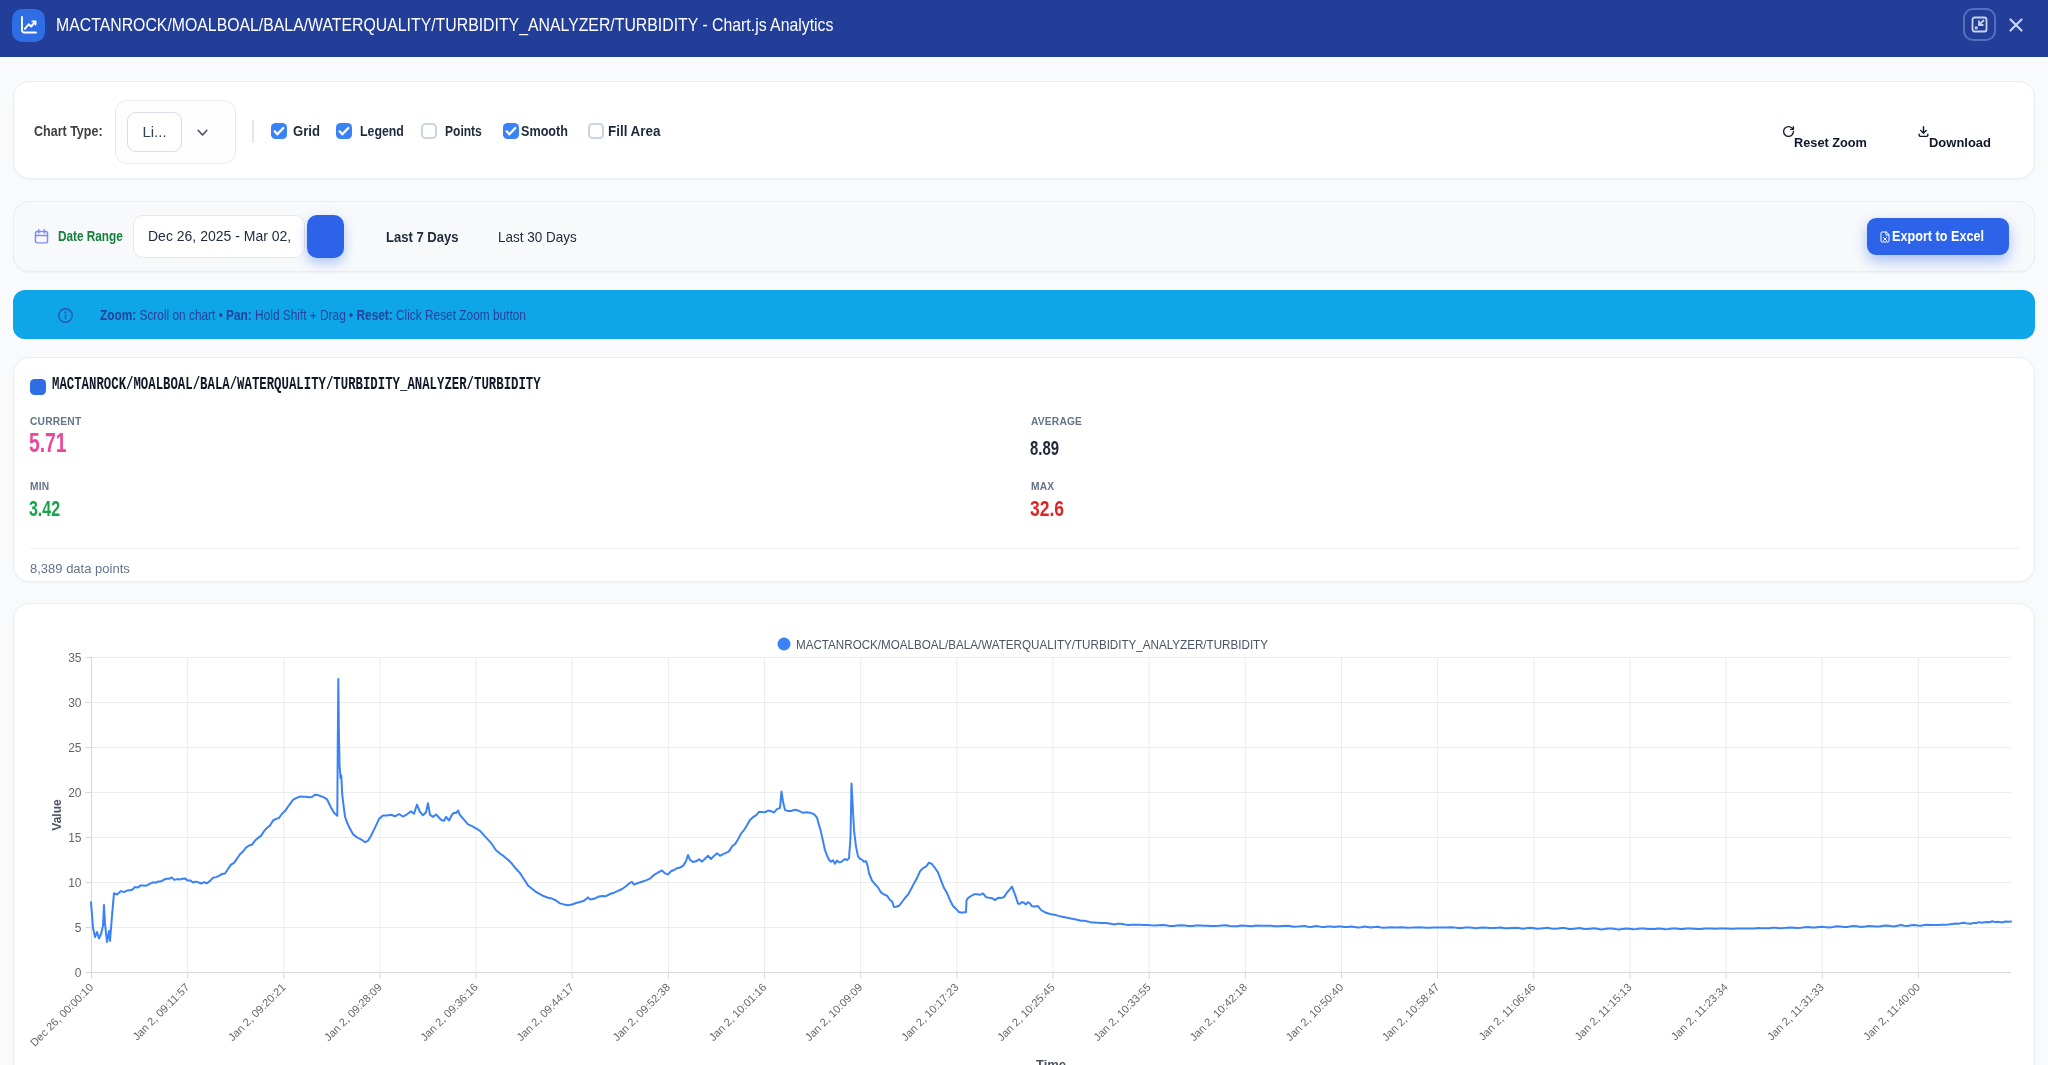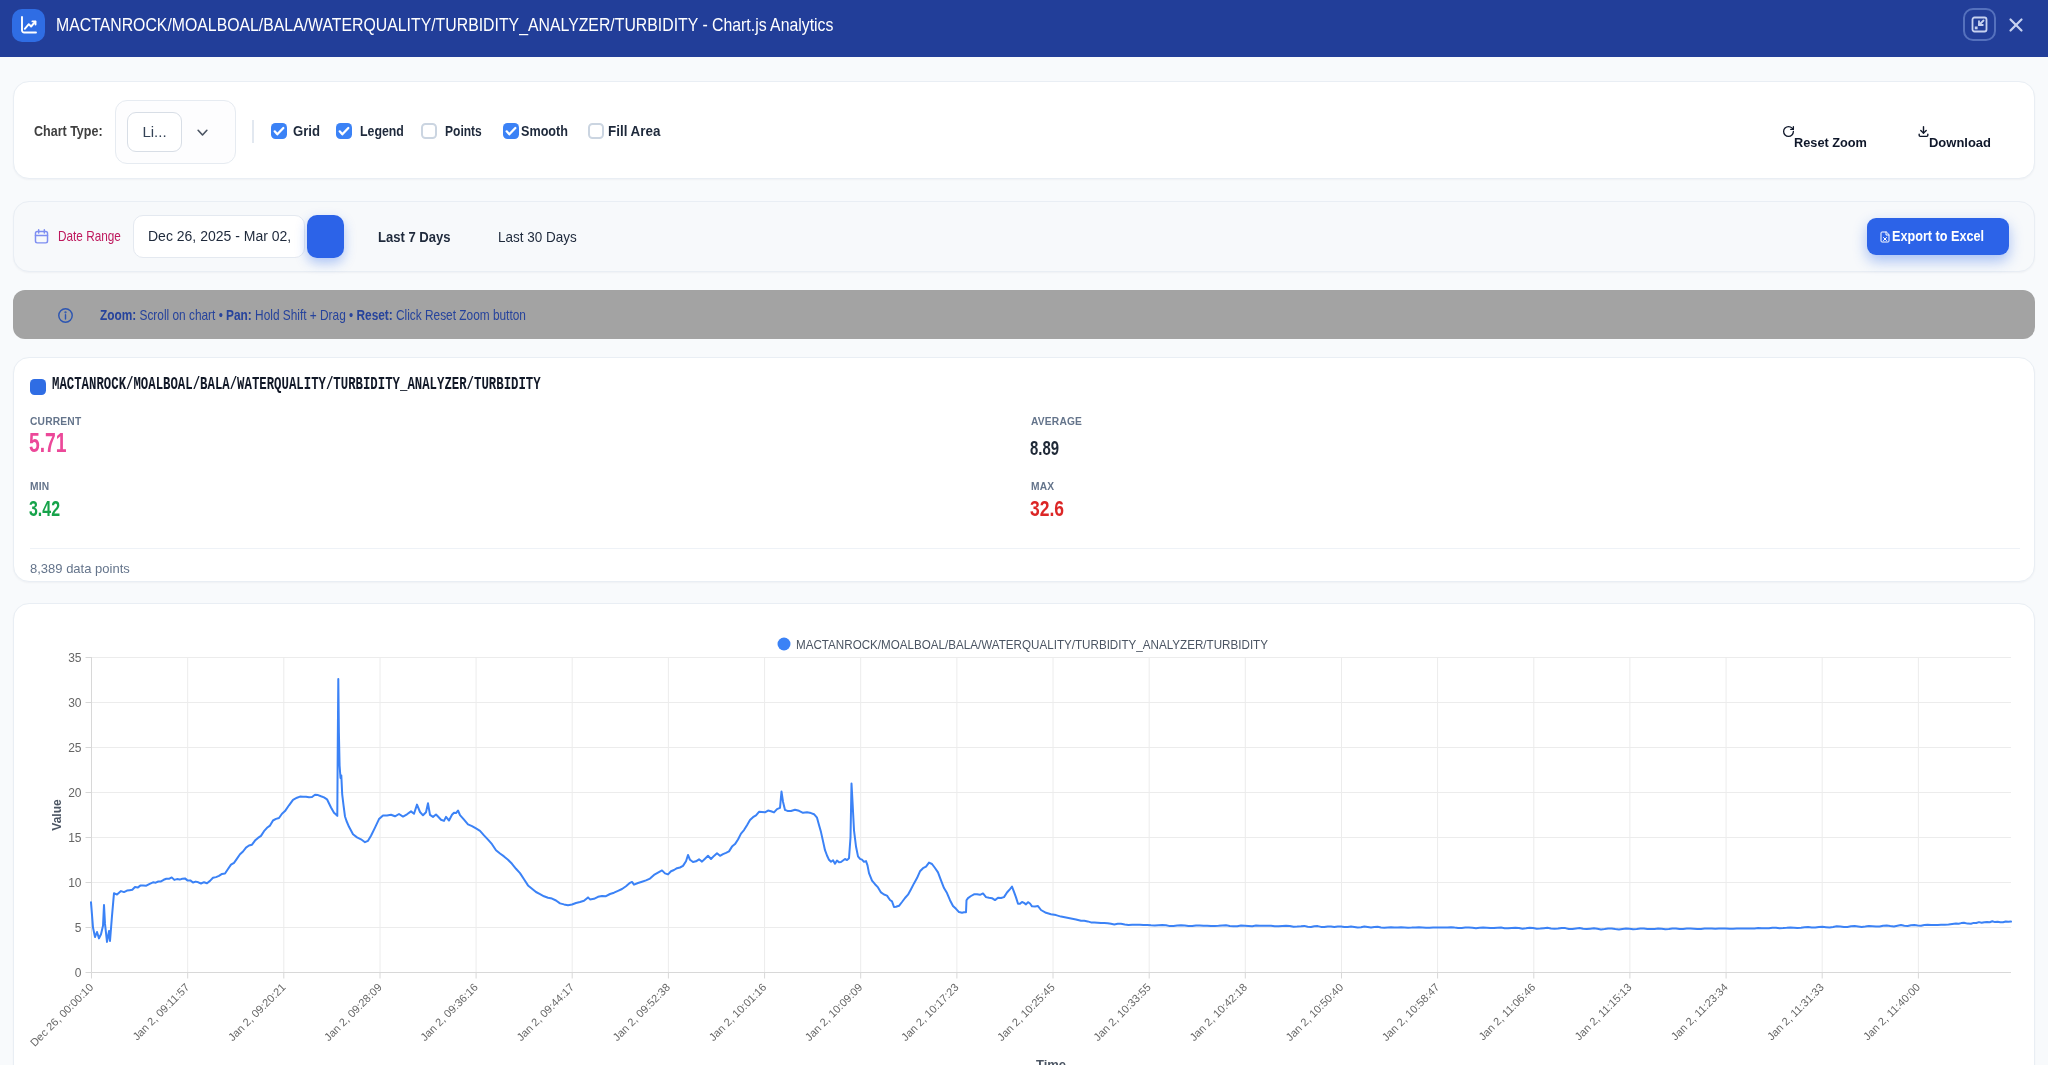--- a/index.html
+++ b/index.html
@@ -91,36 +91,36 @@
   <div class="tbtn" style="left:1915px"><span class="sx" style="transform:scaleX(.961)">Download</span></div>
 </div>
 
 <div class="card" style="left:13px;top:201px;width:2022px;height:71px;background:#f7f9fb">
   <svg class="abs" style="left:19px;top:26px" width="17" height="17" viewBox="0 0 24 24">
       <g fill="none" stroke="#7e8ef1" stroke-width="2.1" stroke-linecap="round" stroke-linejoin="round">
         <rect x="3.5" y="5" width="17" height="16" rx="2.5"></rect>
         <path d="M8 2.5V7M16 2.5V7M3.5 10.5h17"></path>
       </g>
     </svg>
-  <div class="abs" style="left:44px;top:26px;font-size:15px;font-weight:normal;color:#be185d;line-height:16px"><span class="sx" style="transform:scaleX(.785)">Date Range</span></div>
+  <div class="abs" style="left:44px;top:26px;font-size:15px;font-weight:bold;color:#15803d;line-height:16px"><span class="sx" style="transform:scaleX(.785)">Date Range</span></div>
   <div class="abs" style="left:119px;top:13px;width:172px;height:43px;border:1.5px solid #e4e9f0;border-radius:10px;background:#fff;line-height:40px;padding-left:14px;font-size:14px;color:#1e293b;white-space:nowrap;overflow:hidden">Dec 26, 2025 - Mar 02,</div>
   <div class="abs" style="left:293px;top:13px;width:37px;height:43px;border-radius:10px;background:#2c63e8;box-shadow:0 5px 12px rgba(37,99,235,.35)"></div>
-  <div class="abs" style="left:364px;top:27px;font-size:15px;font-weight:bold;color:#1e293b;line-height:16px"><span class="sx" style="transform:scaleX(.87)">Last 7 Days</span></div>
+  <div class="abs" style="left:372px;top:27px;font-size:15px;font-weight:bold;color:#1e293b;line-height:16px"><span class="sx" style="transform:scaleX(.87)">Last 7 Days</span></div>
   <div class="abs" style="left:484px;top:27px;font-size:15px;font-weight:normal;color:#1e293b;line-height:16px"><span class="sx" style="transform:scaleX(.899)">Last 30 Days</span></div>
   <div class="abs" style="left:1853px;top:16px;width:142px;height:37px;border-radius:9px;background:#2c63e8;color:#fff;font-size:14.5px;font-weight:bold;line-height:37px;text-align:center;box-shadow:0 6px 14px rgba(37,99,235,.38)">
     <svg style="vertical-align:-2px;margin-right:1px" width="12" height="12" viewBox="0 0 24 24">
         <g fill="none" stroke="#fff" stroke-width="2" stroke-linecap="round" stroke-linejoin="round">
           <path d="M14 2H6a2 2 0 0 0-2 2v16a2 2 0 0 0 2 2h12a2 2 0 0 0 2-2V8z"></path>
           <path d="M14 2v6h6"></path>
           <path d="M9 13l6 6M15 13l-6 6"></path>
         </g>
       </svg><span class="sx" style="transform:scaleX(.872);vertical-align:top">Export to Excel</span></div>
 </div>
 
-<div class="abs" style="left:13px;top:290px;width:2022px;height:49px;background:#a3a3a3;border-radius:12px">
+<div class="abs" style="left:13px;top:290px;width:2022px;height:49px;background:#0ea5e9;border-radius:12px">
   <svg class="abs" style="left:44px;top:16.5px" width="17" height="17" viewBox="0 0 24 24">
       <g fill="none" stroke="#2c55b2" stroke-width="2">
         <circle cx="12" cy="12" r="9.5"></circle>
         <path d="M12 11v6" stroke-linecap="round"></path>
         <circle cx="12" cy="7.5" r="0.6" fill="#2c55b2"></circle>
       </g>
     </svg>
   <div class="abs" style="left:86.5px;top:17px;font-size:14.5px;color:#26439c;line-height:16px"><span class="sx" style="transform:scaleX(.818)"><b>Zoom:</b> Scroll on chart • <b>Pan:</b> Hold Shift + Drag • <b>Reset:</b> Click Reset Zoom button</span></div>
 </div>
 

